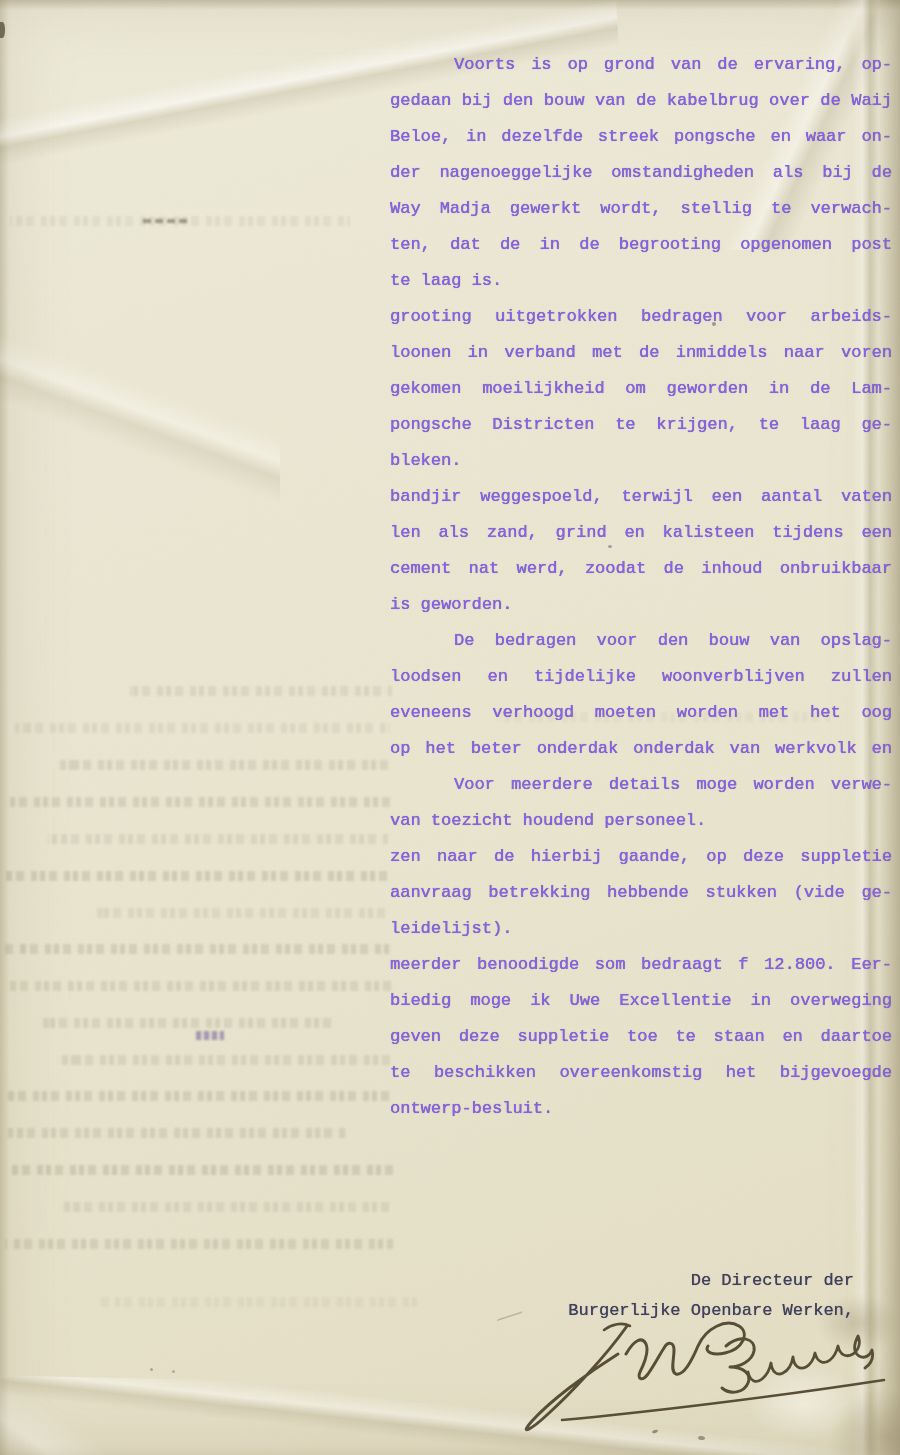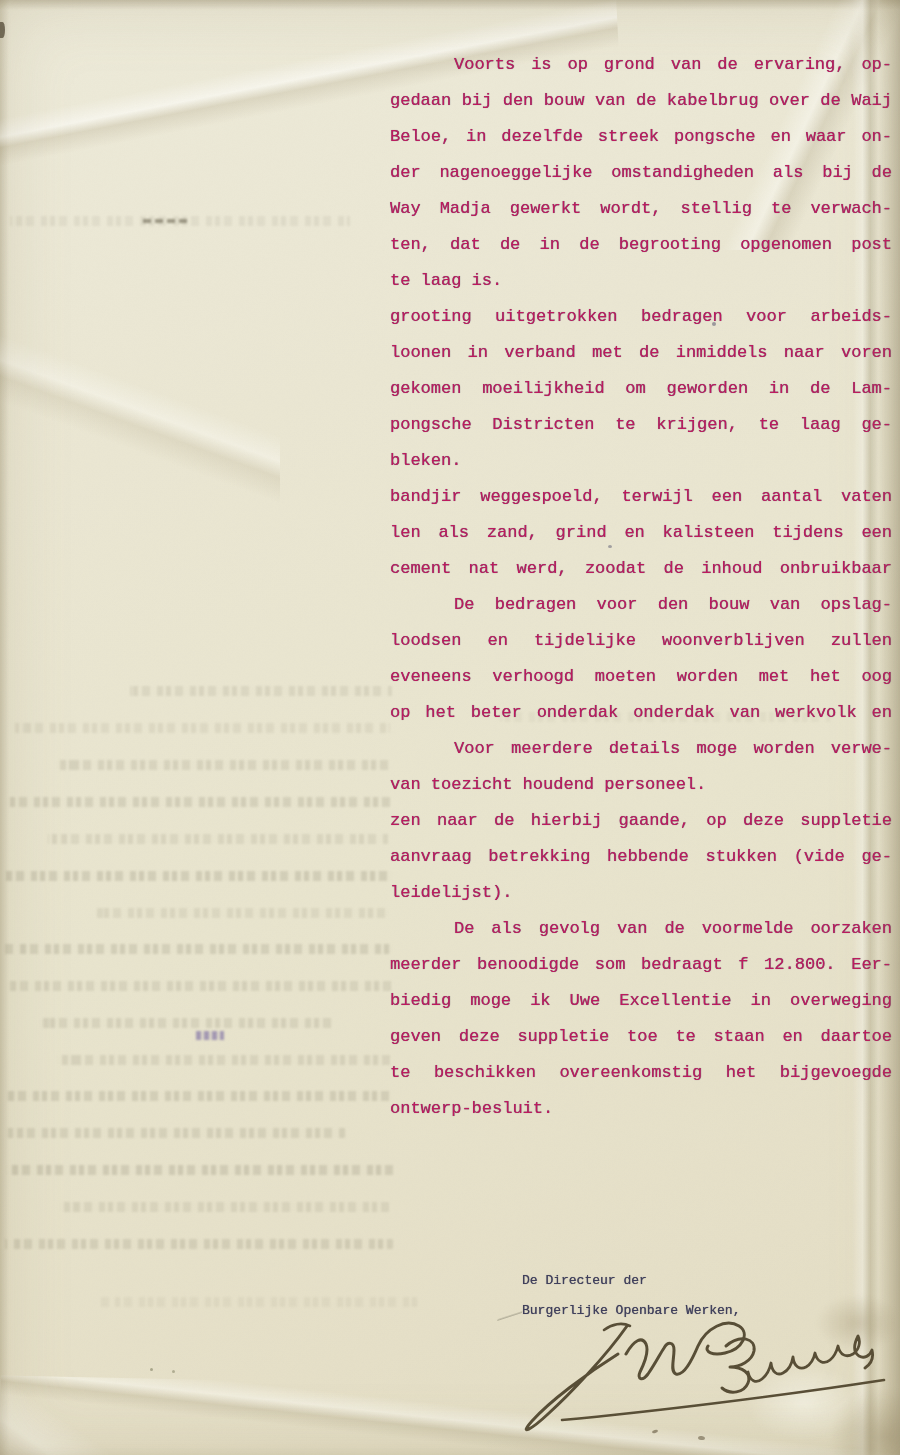--- a/index.html
+++ b/index.html
@@ -6,31 +6,31 @@
   html,body{margin:0;padding:0;overflow:hidden;}
   body{
     width:900px;height:1455px;position:relative;
     font-family:"Liberation Mono","DejaVu Sans Mono",monospace;
     background:linear-gradient(163deg,#edead9 0%,#eae6d2 28%,#e8e4cd 58%,#e5dfc7 85%,#e2dcc2 100%);
   }
   .layer{position:absolute;pointer-events:none;}
   
   #letter-body{
     position:absolute;left:390px;top:47px;width:502px;
-    font-size:17px;line-height:36px;color:#be185d;
+    font-size:17px;line-height:36px;color:#8b5cf6;
     text-shadow:0 0 0.7px rgba(62,62,90,0.75),0.4px 0.4px 0 rgba(62,62,90,0.28);
     z-index:4;
   }
   .tline{text-align:justify;text-align-last:justify;height:36px;}
   .tline.plast{text-align-last:left;}
   .tline.first{padding-left:64px;}
   
   #closing{
-    position:absolute;left:522px;top:1266px;width:332px;text-align:left;
-    font-size:13px;line-height:30px;color:#3e3e5a;
+    position:absolute;left:522px;top:1266px;width:332px;text-align:right;
+    font-size:17px;line-height:30px;color:#3e3e5a;
     text-shadow:0 0 0.7px rgba(62,62,90,0.75),0.4px 0.4px 0 rgba(62,62,90,0.28);
     z-index:4;
   }
   #signature-svg{position:absolute;left:510px;top:1316px;z-index:4;}
   
   .ghost{
     position:absolute;height:10px;z-index:2;pointer-events:none;
     background:repeating-linear-gradient(90deg,
       rgba(108,102,80,0.60) 0 5px, rgba(108,102,80,0.04) 5px 9px,
       rgba(108,102,80,0.50) 9px 17px, rgba(108,102,80,0.02) 17px 24px,
@@ -114,30 +114,30 @@
     <div class="tline">ten, dat de in de begrooting opgenomen post</div>
     <div class="tline plast">te laag is.</div>
     <div class="tline">grooting uitgetrokken bedragen voor arbeids-</div>
     <div class="tline">loonen in verband met de inmiddels naar voren</div>
     <div class="tline">gekomen moeilijkheid om geworden in de Lam-</div>
     <div class="tline">pongsche Districten te krijgen, te laag ge-</div>
     <div class="tline plast">bleken.</div>
     <div class="tline">bandjir weggespoeld, terwijl een aantal vaten</div>
     <div class="tline">len als zand, grind en kalisteen tijdens een</div>
     <div class="tline">cement nat werd, zoodat de inhoud onbruikbaar</div>
+    <div class="tline plast">is geworden.</div>
     <div class="tline first">De bedragen voor den bouw van opslag-</div>
     <div class="tline">loodsen en tijdelijke woonverblijven zullen</div>
     <div class="tline">eveneens verhoogd moeten worden met het oog</div>
     <div class="tline">op het beter onderdak onderdak van werkvolk en</div>
     <div class="tline first">Voor meerdere details moge worden verwe-</div>
     <div class="tline plast">van toezicht houdend personeel.</div>
     <div class="tline">zen naar de hierbij gaande, op deze suppletie</div>
     <div class="tline">aanvraag betrekking hebbende stukken (vide ge-</div>
     <div class="tline plast">leidelijst).</div>
-    <div class="tline first">De als gevolg van de voormelde oorzaken</div>
     <div class="tline">meerder benoodigde som bedraagt f 12.800. Eer-</div>
     <div class="tline">biedig moge ik Uwe Excellentie in overweging</div>
     <div class="tline">geven deze suppletie toe te staan en daartoe</div>
     <div class="tline">te beschikken overeenkomstig het bijgevoegde</div>
     <div class="tline plast">ontwerp-besluit.</div>
   </div>
 
 <div id="closing">
   <div>De Directeur der</div>
   <div>Burgerlijke Openbare Werken,</div>

